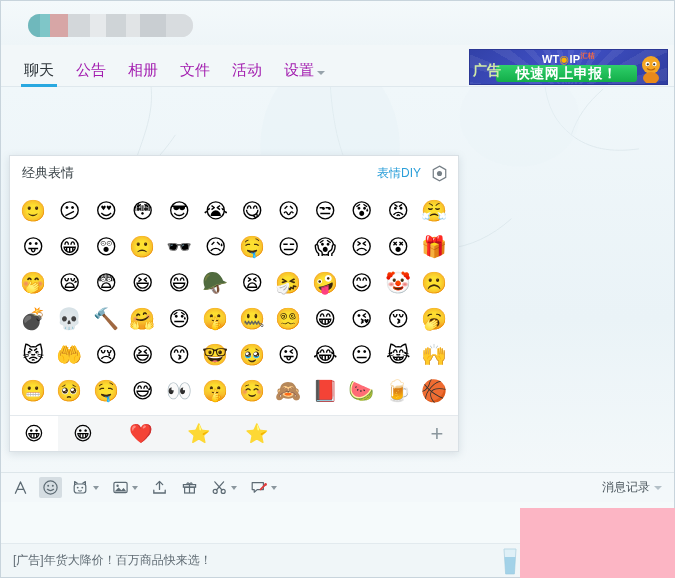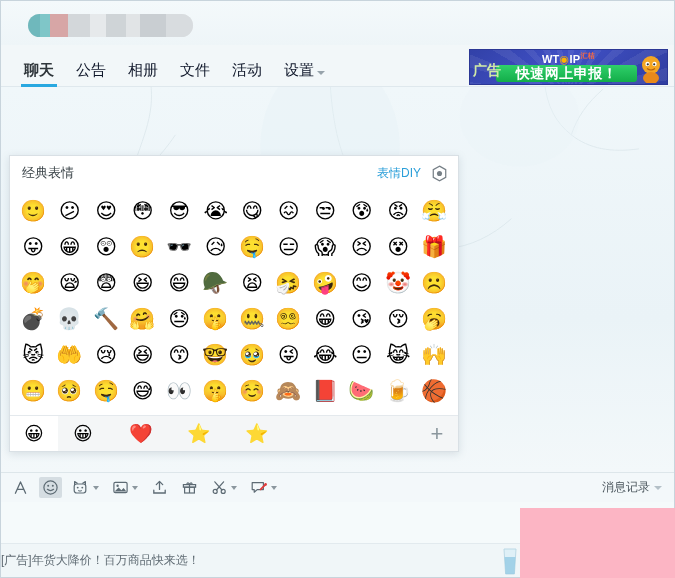--- a/index.html
+++ b/index.html
@@ -66,26 +66,26 @@
   
   .navbar {
     position: relative; height: 42px; flex: none;
     display: flex; align-items: flex-end;
     border-bottom: 1px solid #dfe8ed;
     background: transparent;
   }
   .navtabs { display: flex; align-items: flex-end; padding-left: 12px; }
   .navtab {
     position: relative;
-    font-size: 15px; color: #0f172a;
+    font-size: 15px; color: #a21caf;
     padding: 0 11px 9px 11px; cursor: default;
     display: flex; align-items: flex-end; gap: 3px;
     line-height: 1;
   }
-  .navtab.active { color: #30373c; font-weight: bold; }
+  .navtab.active { color: #30373c; font-weight: normal; }
   .navtab.active::after {
     content: ""; position: absolute; left: 8px; right: 8px; bottom: -1px;
     height: 3px; background: #29a8e0;
   }
   .navtab .caret-d { border-top-color: #97a3ab; margin-bottom: 2px; }
 
   
   .ad-banner {
     position: absolute; right: 6px; top: 4px;
     width: 199px; height: 36px;
@@ -223,21 +223,21 @@
     background: #f5fafb;
     position: relative;
   }
 
   
   .bottom-ad {
     flex: none; height: 34px;
     background: #f0f6f8;
     border-top: 1px solid #e2eaee;
     display: flex; align-items: center;
-    padding-left: 0;
+    padding-left: 12px;
     position: relative;
   }
   .bottom-ad-text { font-size: 12px; color: #5f6b73; cursor: default; }
   .cup-icon { position: absolute; right: 153px; bottom: 0px; }
 
   
   .pink-redaction {
     position: absolute; left: 520px; top: 508px;
     width: 155px; height: 70px;
     background: #fcb5c4;

